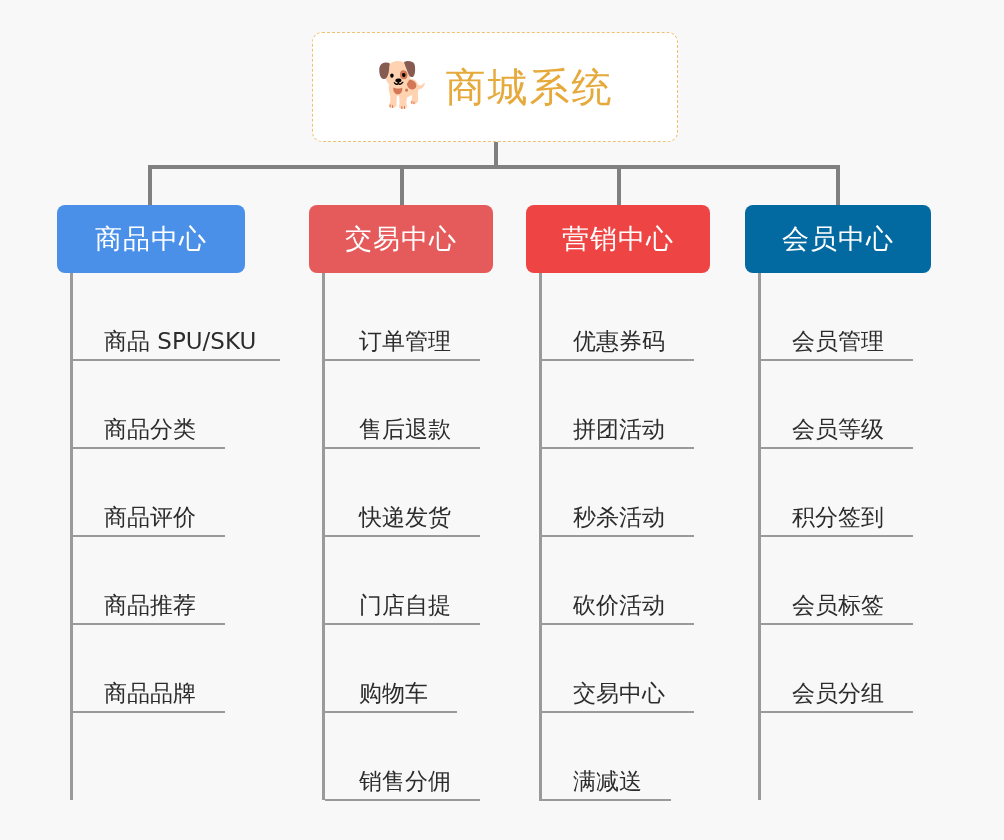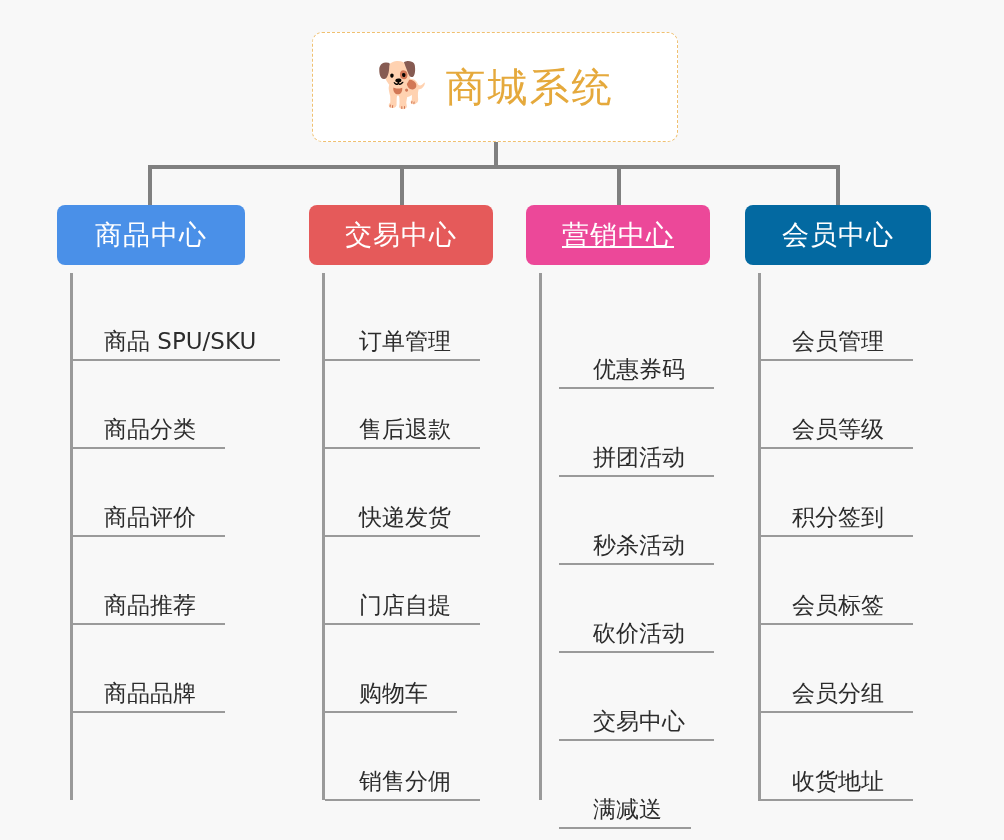--- a/index.html
+++ b/index.html
@@ -85,21 +85,21 @@
   .branch {
     position: absolute;
     top: 205px;
   }
   .branch.b1 { left: 57px;  width: 188px; }
   .branch.b2 { left: 309px; width: 184px; }
   .branch.b3 { left: 526px; width: 184px; }
   .branch.b4 { left: 745px; width: 186px; }
 
   .branch-head {
-    height: 60px;
+    height: 68px;
     border-radius: 8px;
     display: flex;
     align-items: center;
     justify-content: center;
     color: #ffffff;
     font-size: 27px;
     letter-spacing: 1px;
     white-space: nowrap;
     box-sizing: border-box;
   }
@@ -116,21 +116,21 @@
   .spine.s3 { left: 539px; height: 527px; }
   .spine.s4 { left: 758px; height: 527px; }
 
   
   .leaves {
     position: absolute;
     top: 273px;
   }
   .leaves.l1 { left: 70px;  width: 210px; }
   .leaves.l2 { left: 325px; width: 200px; }
-  .leaves.l3 { left: 559px; width: 200px; margin-top: 28px; }
+  .leaves.l3 { left: 539px; width: 200px; }
   .leaves.l4 { left: 758px; width: 200px; }
 
   .leaf {
     height: 88px;
     position: relative;
     box-sizing: border-box;
   }
   .leaf-text {
     position: absolute;
     left: 34px;
@@ -165,21 +165,21 @@
   <div class="conn-drop c3" style="background: rgb(128, 128, 128);"></div>
   <div class="conn-drop c4" style="background: rgb(128, 128, 128);"></div>
 
   <div class="branch b1">
     <div class="branch-head" style="background: rgb(74, 144, 232);">商品中心</div>
   </div>
   <div class="branch b2">
     <div class="branch-head" style="background: rgb(229, 90, 90);">交易中心</div>
   </div>
   <div class="branch b3">
-    <div class="branch-head" style="background: #ec4899; text-decoration: underline;">营销中心</div>
+    <div class="branch-head" style="background: #ef4444;">营销中心</div>
   </div>
   <div class="branch b4">
     <div class="branch-head" style="background: #0369a1;">会员中心</div>
   </div>
 
   <div class="spine s1" style="background: rgb(154, 154, 154);"></div>
   <div class="spine s2" style="background: rgb(154, 154, 154);"></div>
   <div class="spine s3" style="background: rgb(154, 154, 154);"></div>
   <div class="spine s4" style="background: rgb(154, 154, 154);"></div>
 
@@ -271,19 +271,15 @@
         <div class="leaf-underline" style="width: 155px; background: rgb(154, 154, 154);"></div>
       </div>
       <div class="leaf">
         <span class="leaf-text">会员标签</span>
         <div class="leaf-underline" style="width: 155px; background: rgb(154, 154, 154);"></div>
       </div>
       <div class="leaf">
         <span class="leaf-text">会员分组</span>
         <div class="leaf-underline" style="width: 155px; background: rgb(154, 154, 154);"></div>
       </div>
-      <div class="leaf">
-        <span class="leaf-text">收货地址</span>
-        <div class="leaf-underline" style="width: 155px; background: rgb(154, 154, 154);"></div>
-      </div>
     </div>
 
 </div>
 
 </body></html>

